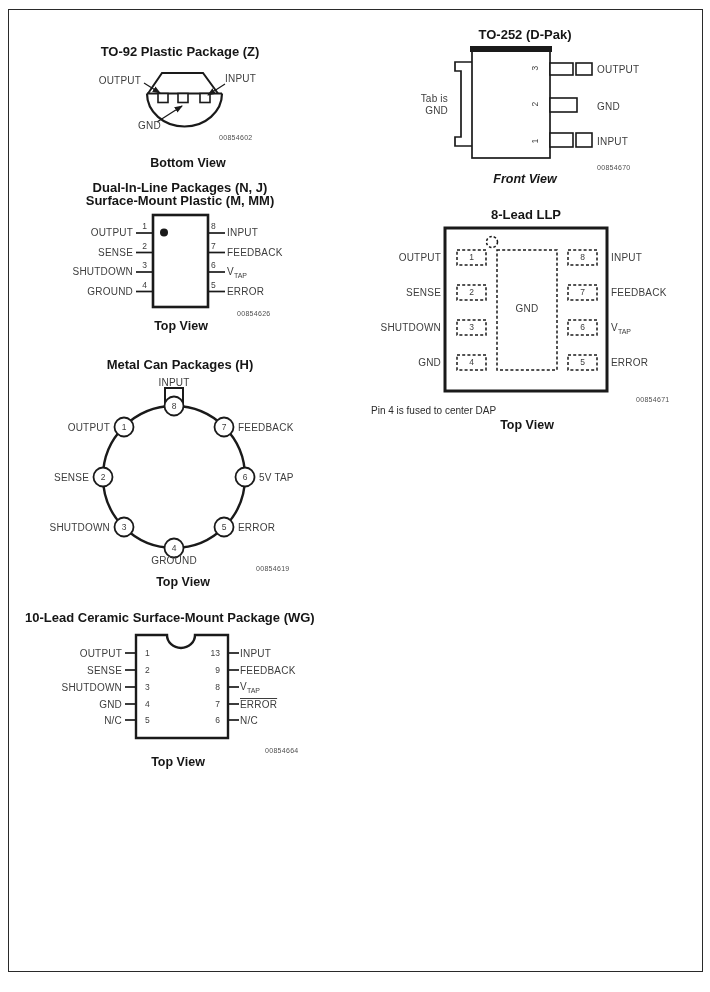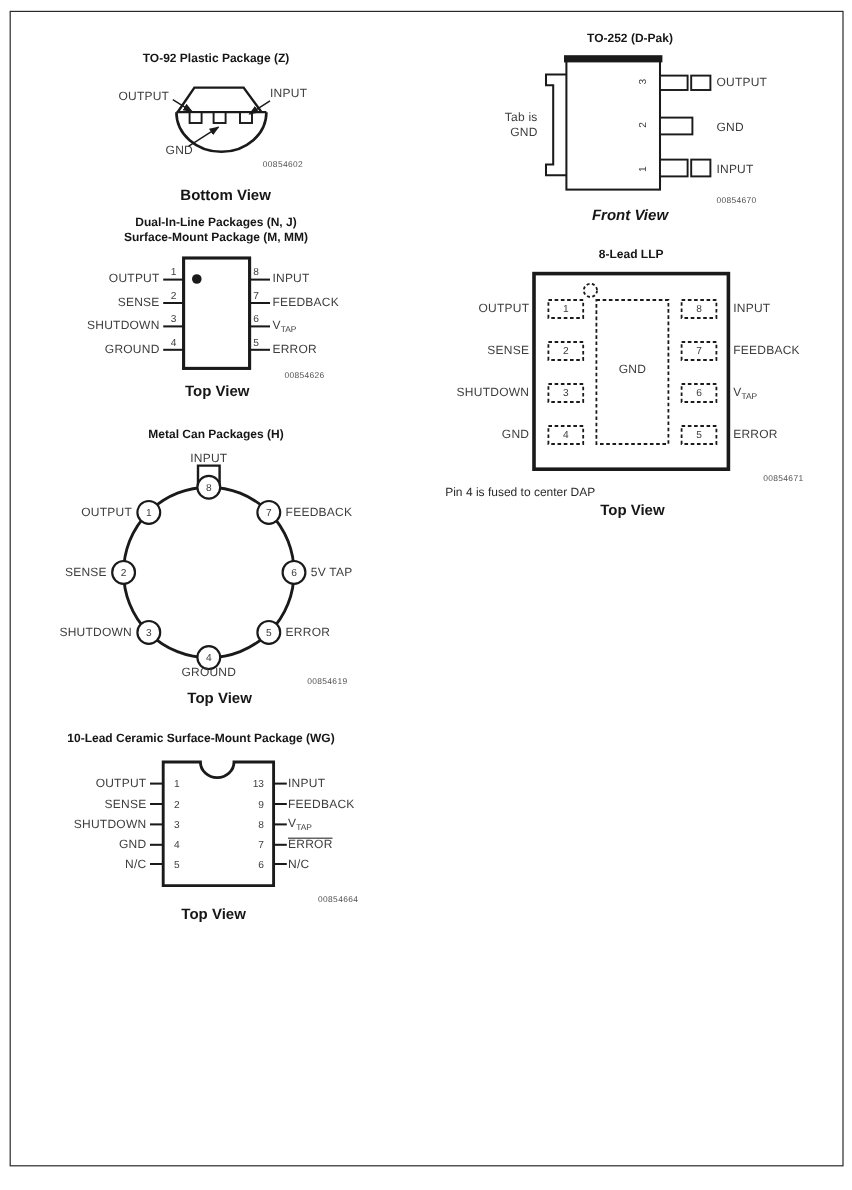--- a/index.html
+++ b/index.html
@@ -7,21 +7,21 @@
     position:relative; width:710px; height:992px; background:#ffffff;
     font-family:"Liberation Sans", sans-serif; color:#1a1a1a; overflow:hidden;
     margin:0 auto;
   }
   .frame {
     position:absolute; left:8px; top:9px; width:695px; height:963px;
     border:1.6px solid #2a2a2a; box-sizing:border-box;
   }
   .abs { position:absolute; white-space:nowrap; }
   .heading { font-size:17px; font-weight:bold; letter-spacing:.2px; color:#111; }
-  .t  { font-size:10px; font-weight:bold; text-align:center; color:#161616; }
+  .t  { font-size:13px; font-weight:bold; text-align:center; color:#161616; }
   .v  { font-size:12.5px; font-weight:bold; text-align:center; color:#161616; }
   .lbl { font-size:10px; letter-spacing:.2px; color:#3d3d3d; line-height:11px; }
   .num { font-size:8.5px; color:#3d3d3d; line-height:10px; }
   .code { font-size:7px; color:#4f4f4f; letter-spacing:.3px; }
   .note { font-size:10px; color:#2b2b2b; }
   .right { text-align:right; }
   .center { text-align:center; }
   sub.sub { font-size:7px; vertical-align:-2.5px; letter-spacing:0; }
   .ov { text-decoration:overline; }
   .rot { transform:rotate(-90deg); transform-origin:center; }
@@ -78,21 +78,21 @@
     <span class="abs lbl" style="left:597px; top:101px;">GND</span>
     <span class="abs lbl" style="left:597px; top:136px;">INPUT</span>
     <span class="abs lbl right" style="left:408px; top:93px; width:40px;">Tab is</span>
     <span class="abs lbl right" style="left:408px; top:105px; width:40px;">GND</span>
     <span class="abs code" style="left:597px; top:164px;">00854670</span>
     <div class="abs v" style="left:465px; top:172px; width:120px;font-style:italic;">Front View</div>
   </div>
 
   <div>
     <div class="abs t" style="left:55px; top:180px; width:250px;">Dual-In-Line Packages (N, J)</div>
-    <div class="abs t" style="left:55px; top:193px; width:250px;">Surface-Mount Package (M, MM)</div>
+    <div class="abs t" style="left:55px; top:193px; width:250px;">Surface-Mount Plastic (M, MM)</div>
     <svg style="left:125px; top:205px;" width="115" height="110" viewBox="0 0 115 110">
       <rect x="28" y="10" width="55" height="92" fill="#fff" stroke="#1a1a1a" stroke-width="2.6"></rect>
       <circle cx="39" cy="27.5" r="4" fill="#1a1a1a"></circle>
       <line x1="11" y1="28" x2="28" y2="28" stroke="#1a1a1a" stroke-width="1.7"></line>
       <line x1="11" y1="47.5" x2="28" y2="47.5" stroke="#1a1a1a" stroke-width="1.7"></line>
       <line x1="11" y1="67" x2="28" y2="67" stroke="#1a1a1a" stroke-width="1.7"></line>
       <line x1="11" y1="86.5" x2="28" y2="86.5" stroke="#1a1a1a" stroke-width="1.7"></line>
       <line x1="83" y1="28" x2="100" y2="28" stroke="#1a1a1a" stroke-width="1.7"></line>
       <line x1="83" y1="47.5" x2="100" y2="47.5" stroke="#1a1a1a" stroke-width="1.7"></line>
       <line x1="83" y1="67" x2="100" y2="67" stroke="#1a1a1a" stroke-width="1.7"></line>

